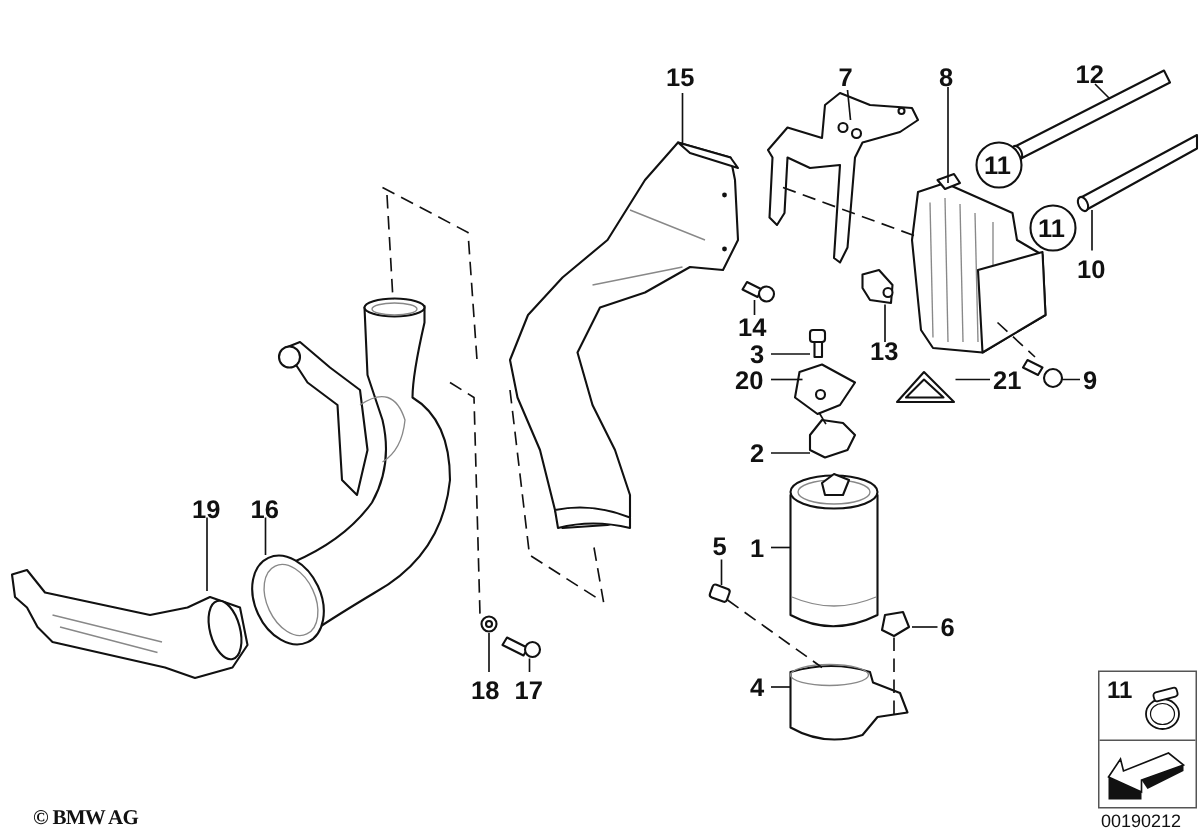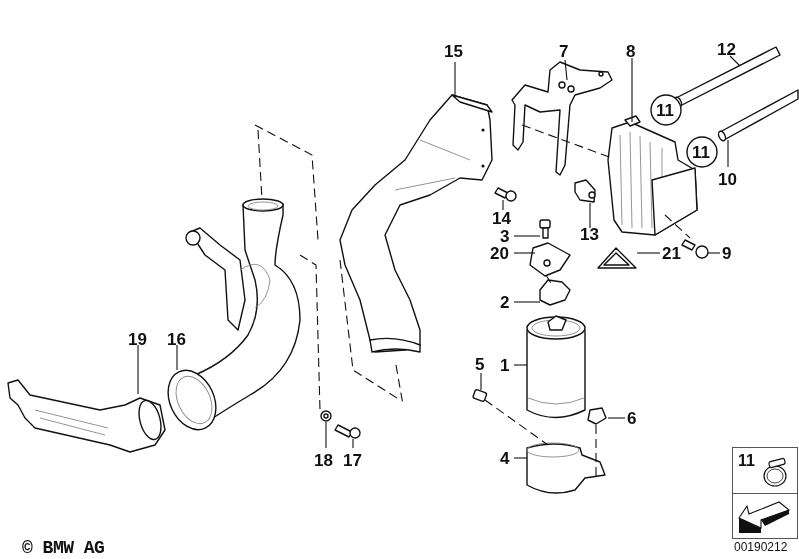--- a/index.html
+++ b/index.html
@@ -4,21 +4,21 @@
 <style>
   html, body { margin: 0; padding: 0; background: #ffffff; }
   body { width: 799px; height: 559px; position: relative; overflow: hidden; font-family: "Liberation Sans", sans-serif; }
   #diagram { position: absolute; left: 0; top: 0; width: 799px; height: 559px; }
   .part { fill: #ffffff; stroke: #111; stroke-width: 1.4; stroke-linejoin: round; stroke-linecap: round; }
   .part-lite { fill: none; stroke: #888; stroke-width: 0.9; }
   .leader { stroke: #111; stroke-width: 1.1; fill: none; }
   .dash { stroke: #111; stroke-width: 1.1; fill: none; stroke-dasharray: 9 5; }
   .lbl { font-family: "Liberation Sans", sans-serif; font-weight: bold; font-size: 17px; fill: #111; }
   .circ { fill: #fff; stroke: #111; stroke-width: 1.4; }
-  .copyright { position: absolute; left: 22px; top: 538px; font-size: 18px; font-weight: bold; color: #111; font-family: Liberation Mono, monospace; letter-spacing: -0.5px; }
+  .copyright { position: absolute; left: 22px; top: 538px; font-size: 14px; font-weight: bold; color: #111; font-family: Liberation Serif, serif; letter-spacing: -0.5px; }
   .docnum { position: absolute; left: 734px; top: 540px; font-size: 12px; color: #111; font-family: "Liberation Sans", sans-serif; }
   .legend-box { position: absolute; left: 732px; top: 447px; width: 64px; height: 90px; border: 1px solid #555; background: #fff; }
   .legend-divider { position: absolute; left: 0; top: 45px; width: 64px; height: 0; border-top: 1px solid #555; }
   .legend-num { position: absolute; left: 5px; top: 4px; font-size: 16px; font-weight: bold; color: #111; }
 </style>
 </head>
 <body>
 
 <svg id="diagram" viewBox="0 0 799 559" xmlns="http://www.w3.org/2000/svg">
 

